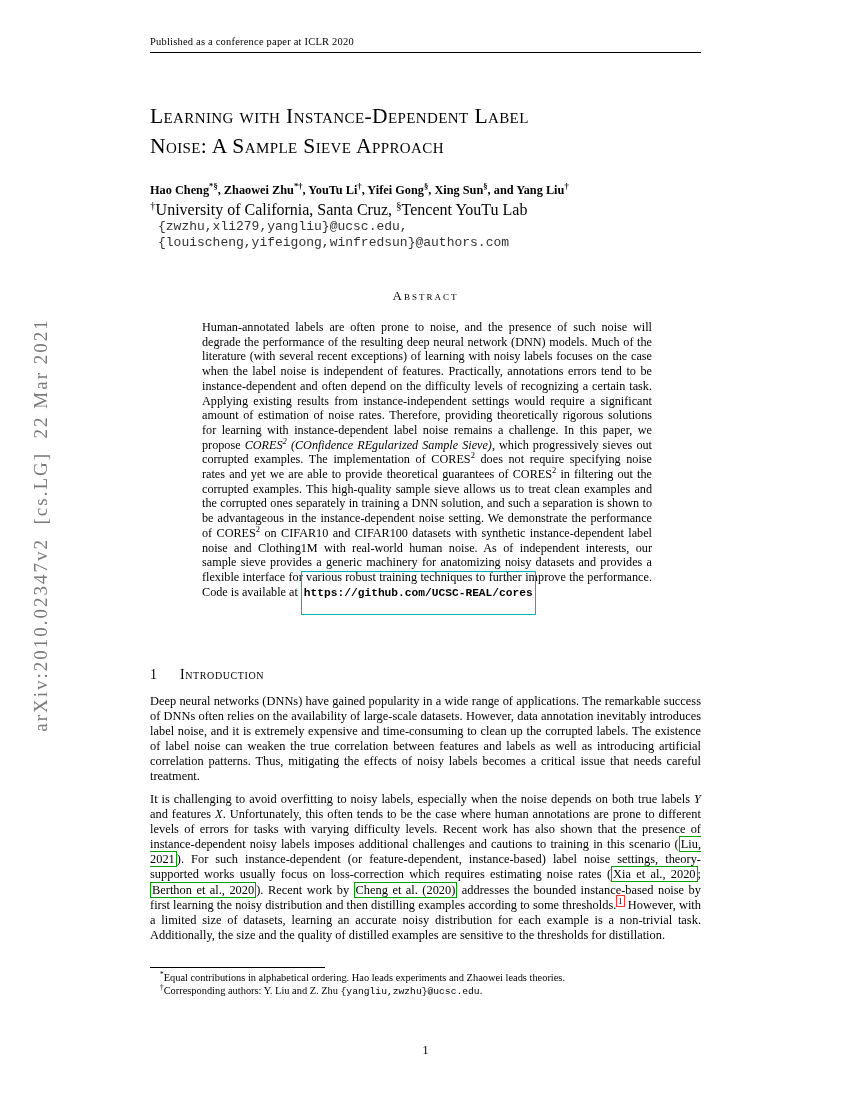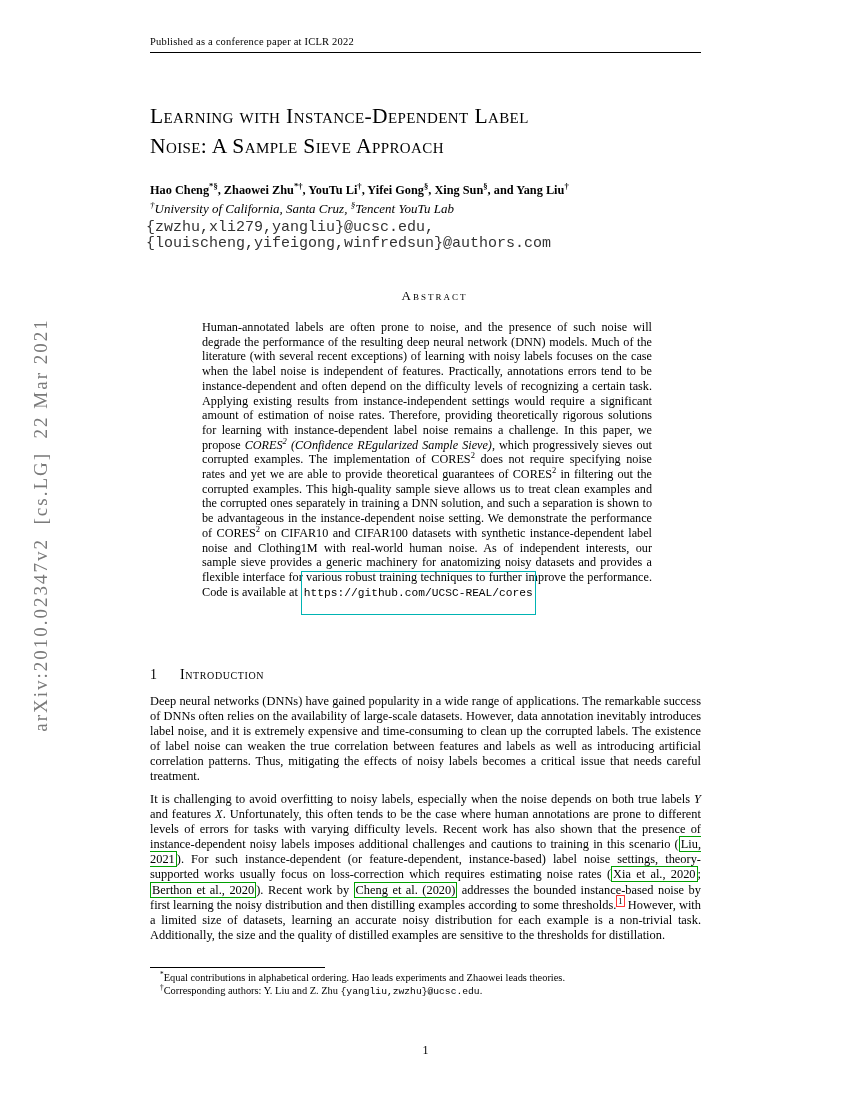--- a/index.html
+++ b/index.html
@@ -26,28 +26,28 @@
     color:var(--arxiv-text, #7a7a7a); text-align:center;
   }
 
   
   .title {
     left:150px; top:101px; width:560px;
     font-variant:small-caps; font-size:21.5px; line-height:30px;
     letter-spacing:0.4px; font-weight:normal;
   }
   .authors { left:150px; top:183px; width:560px; font-size:12.3px; font-weight:bold; }
-  .affil   { left:150px; top:201px; width:560px; font-size:13px;font-style:italic; }
-  .email   { left:146px; width:560px; font-family:"Liberation Mono", monospace; font-size:15px; color:#333; }
+  .affil   { left:150px; top:201px; width:560px; font-size:16px; }
+  .email   { left:158px; width:560px; font-family:"Liberation Mono", monospace; font-size:13px; color:#333; }
   .email1  { top:219px; }
   .email2  { top:235px; }
 
   
   .abstract-heading {
-    left:159px; top:288px; width:551px; text-align:center;
+    left:150px; top:288px; width:551px; text-align:center;
     font-variant:small-caps; font-size:13px; letter-spacing:2px;
   }
   .abstract-body {
     left:202px; top:320px; width:450px;
     font-size:12.2px; line-height:14.7px;
   }
 
   
   .para { text-align:justify; hyphens:auto; }
   .section-heading { left:150px; top:667px; width:551px; font-size:14px; }
@@ -64,31 +64,31 @@
 
   .page-number { left:150px; top:1043px; width:551px; text-align:center; font-size:12px; }
 
   
   .seg-i { font-style:italic; }
   .seg-sup { font-size:70%; vertical-align:super; line-height:0; }
   .seg-mono { font-family:"Liberation Mono", monospace; font-size:93%; }
   .seg-cite { border:1px solid var(--citation-box, #00a000); padding:0 1px; }
   .seg-url {
     border:1px solid var(--url-box, #00b3b3);
-    font-family:"Liberation Mono", monospace; font-size:92%; padding:15px 2px;
+    font-family:"Liberation Mono", monospace; font-size:92%; padding:15px 2px;font-weight:bold;
   }
   .seg-fnref {
     font-size:70%; vertical-align:super; line-height:0;
     border:1px solid var(--footnote-ref-box, #ff3333); padding:0 1px;
   }
 </style>
 </head>
 <body>
 
-<div class="header abs">Published as a conference paper at ICLR 2022</div>
+<div class="header abs">Published as a conference paper at ICLR 2020</div>
 <div class="header-rule abs"></div>
 
 <div class="arxiv">arXiv:2010.02347v2  [cs.LG]  22 Mar 2021</div>
 
 <div class="title abs">
   <div>Learning with Instance-Dependent Label</div>
   <div>Noise: A Sample Sieve Approach</div>
 </div>
 
 <div class="authors abs"><span>Hao Cheng</span><span class="seg-sup">*§</span><span>, Zhaowei Zhu</span><span class="seg-sup">*†</span><span>, YouTu Li</span><span class="seg-sup">†</span><span>, Yifei Gong</span><span class="seg-sup">§</span><span>, Xing Sun</span><span class="seg-sup">§</span><span>, and Yang Liu</span><span class="seg-sup">†</span></div>

